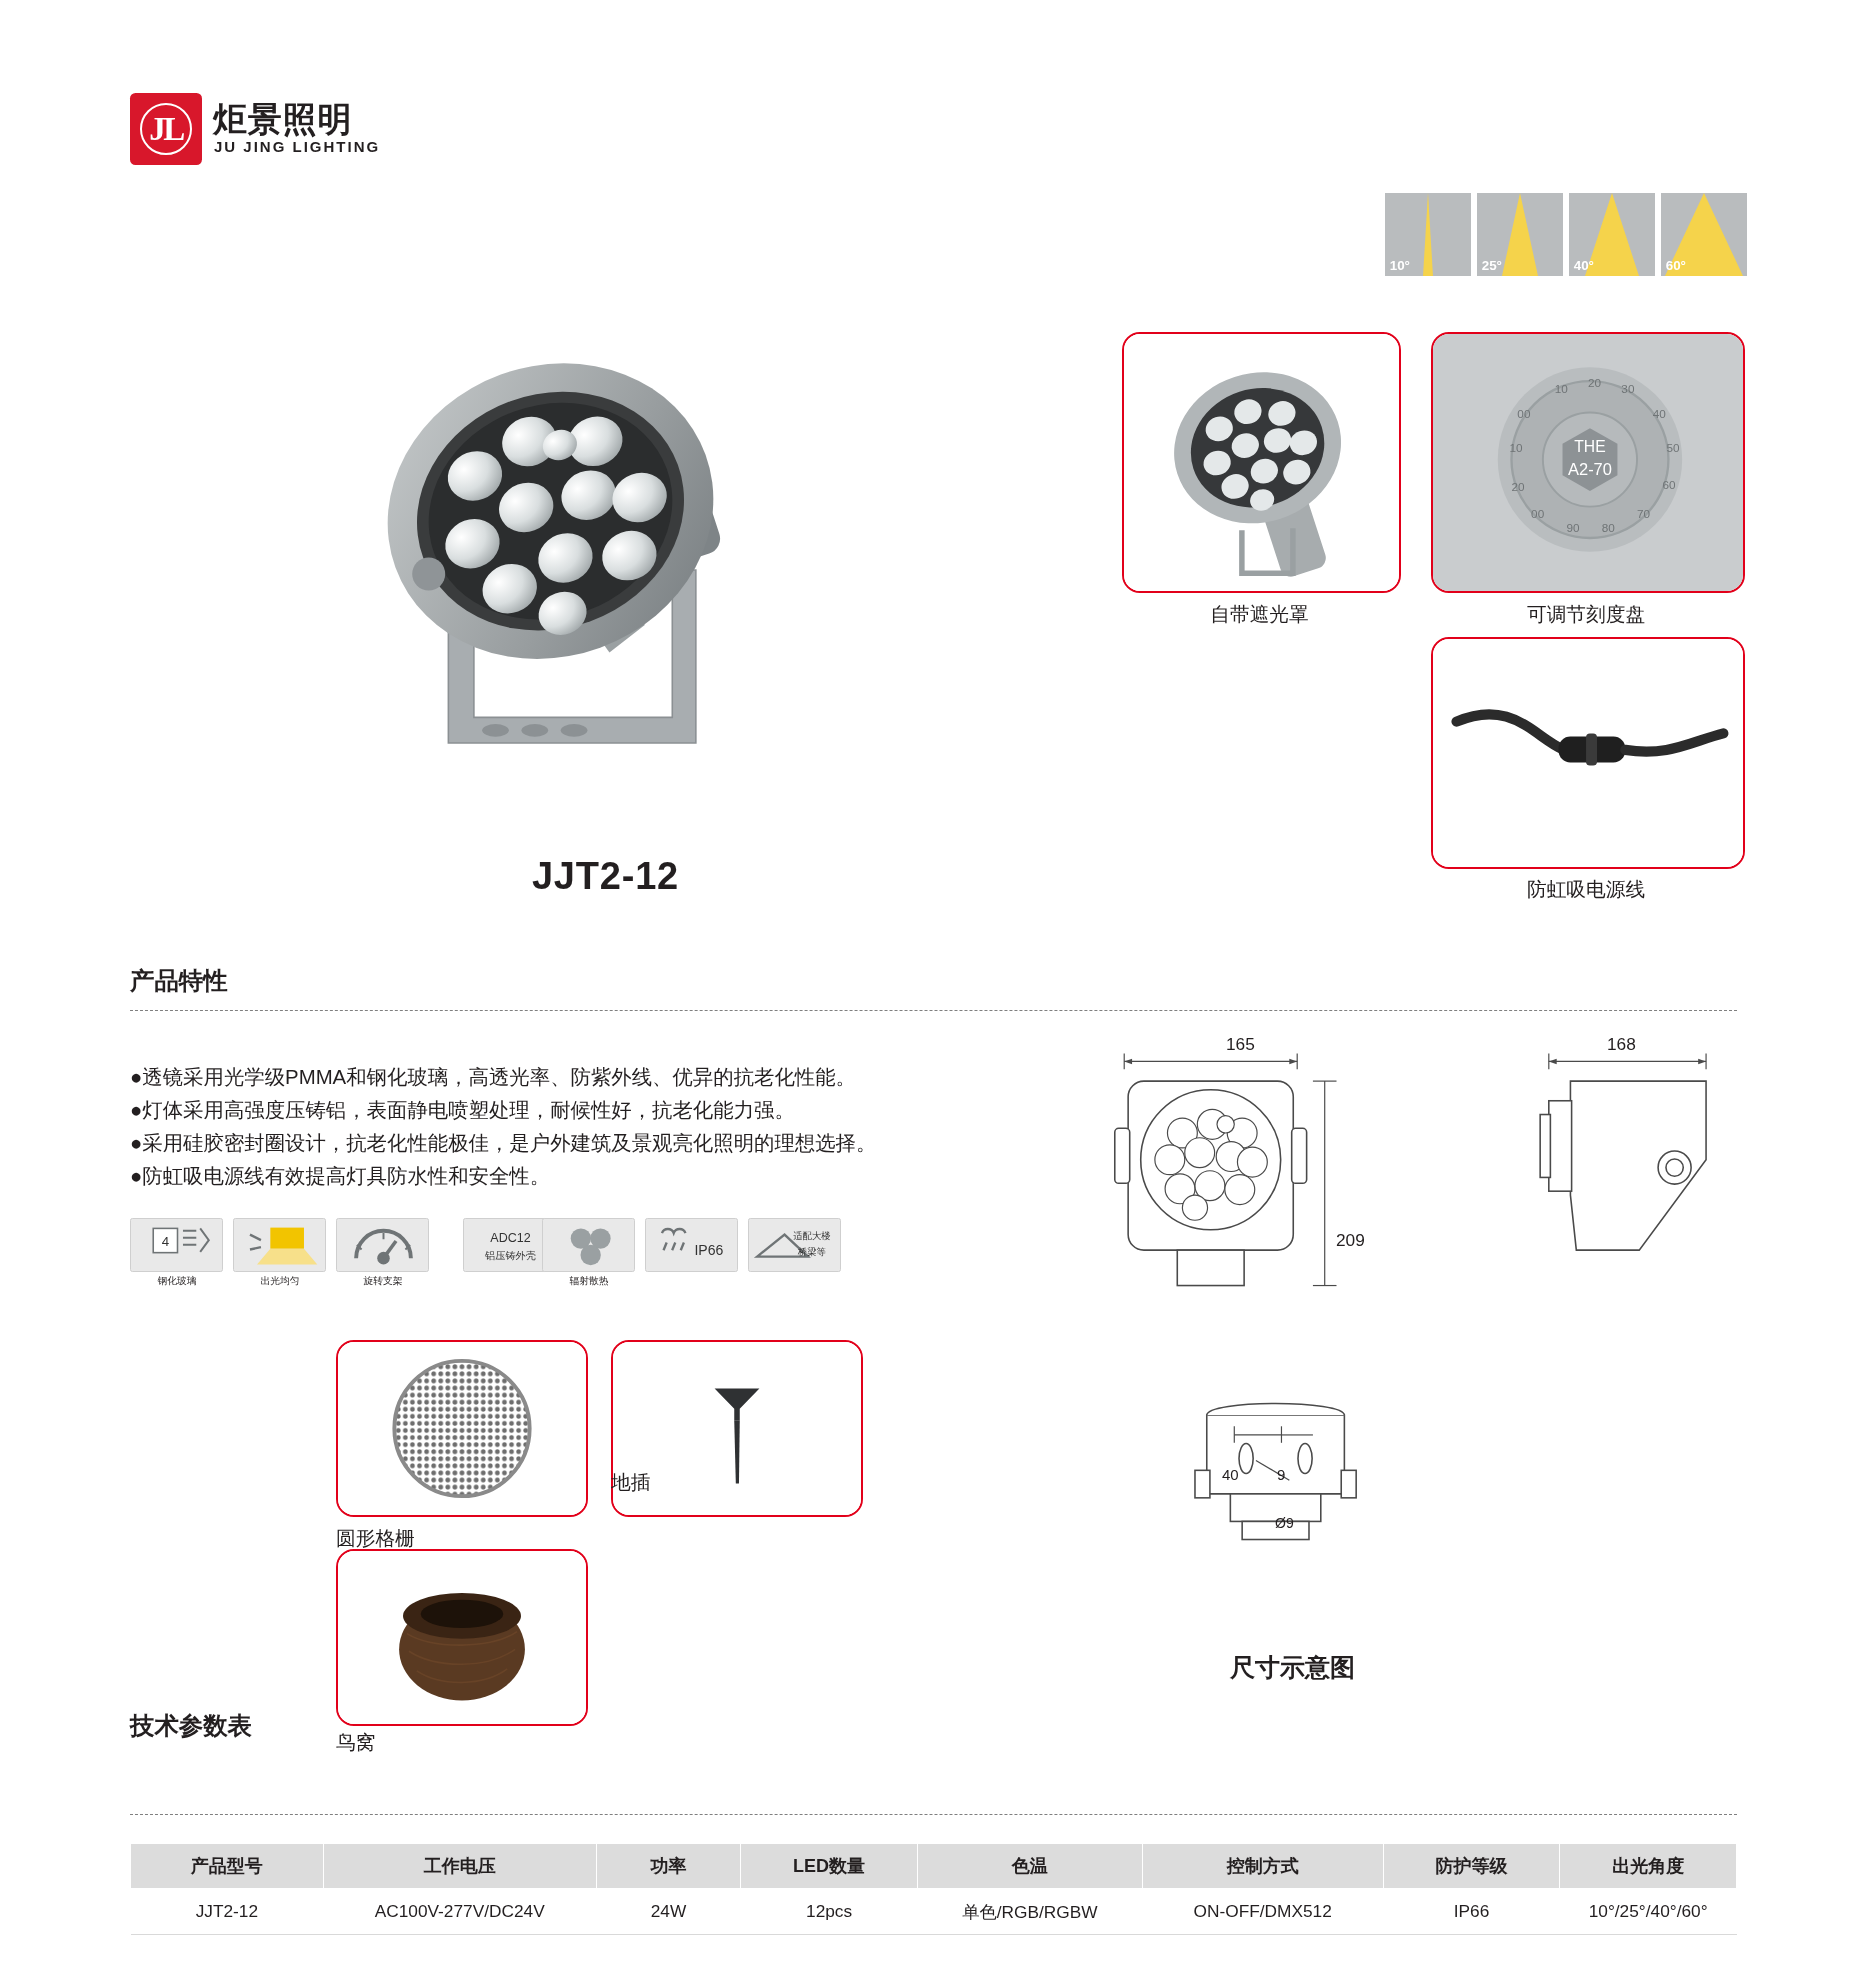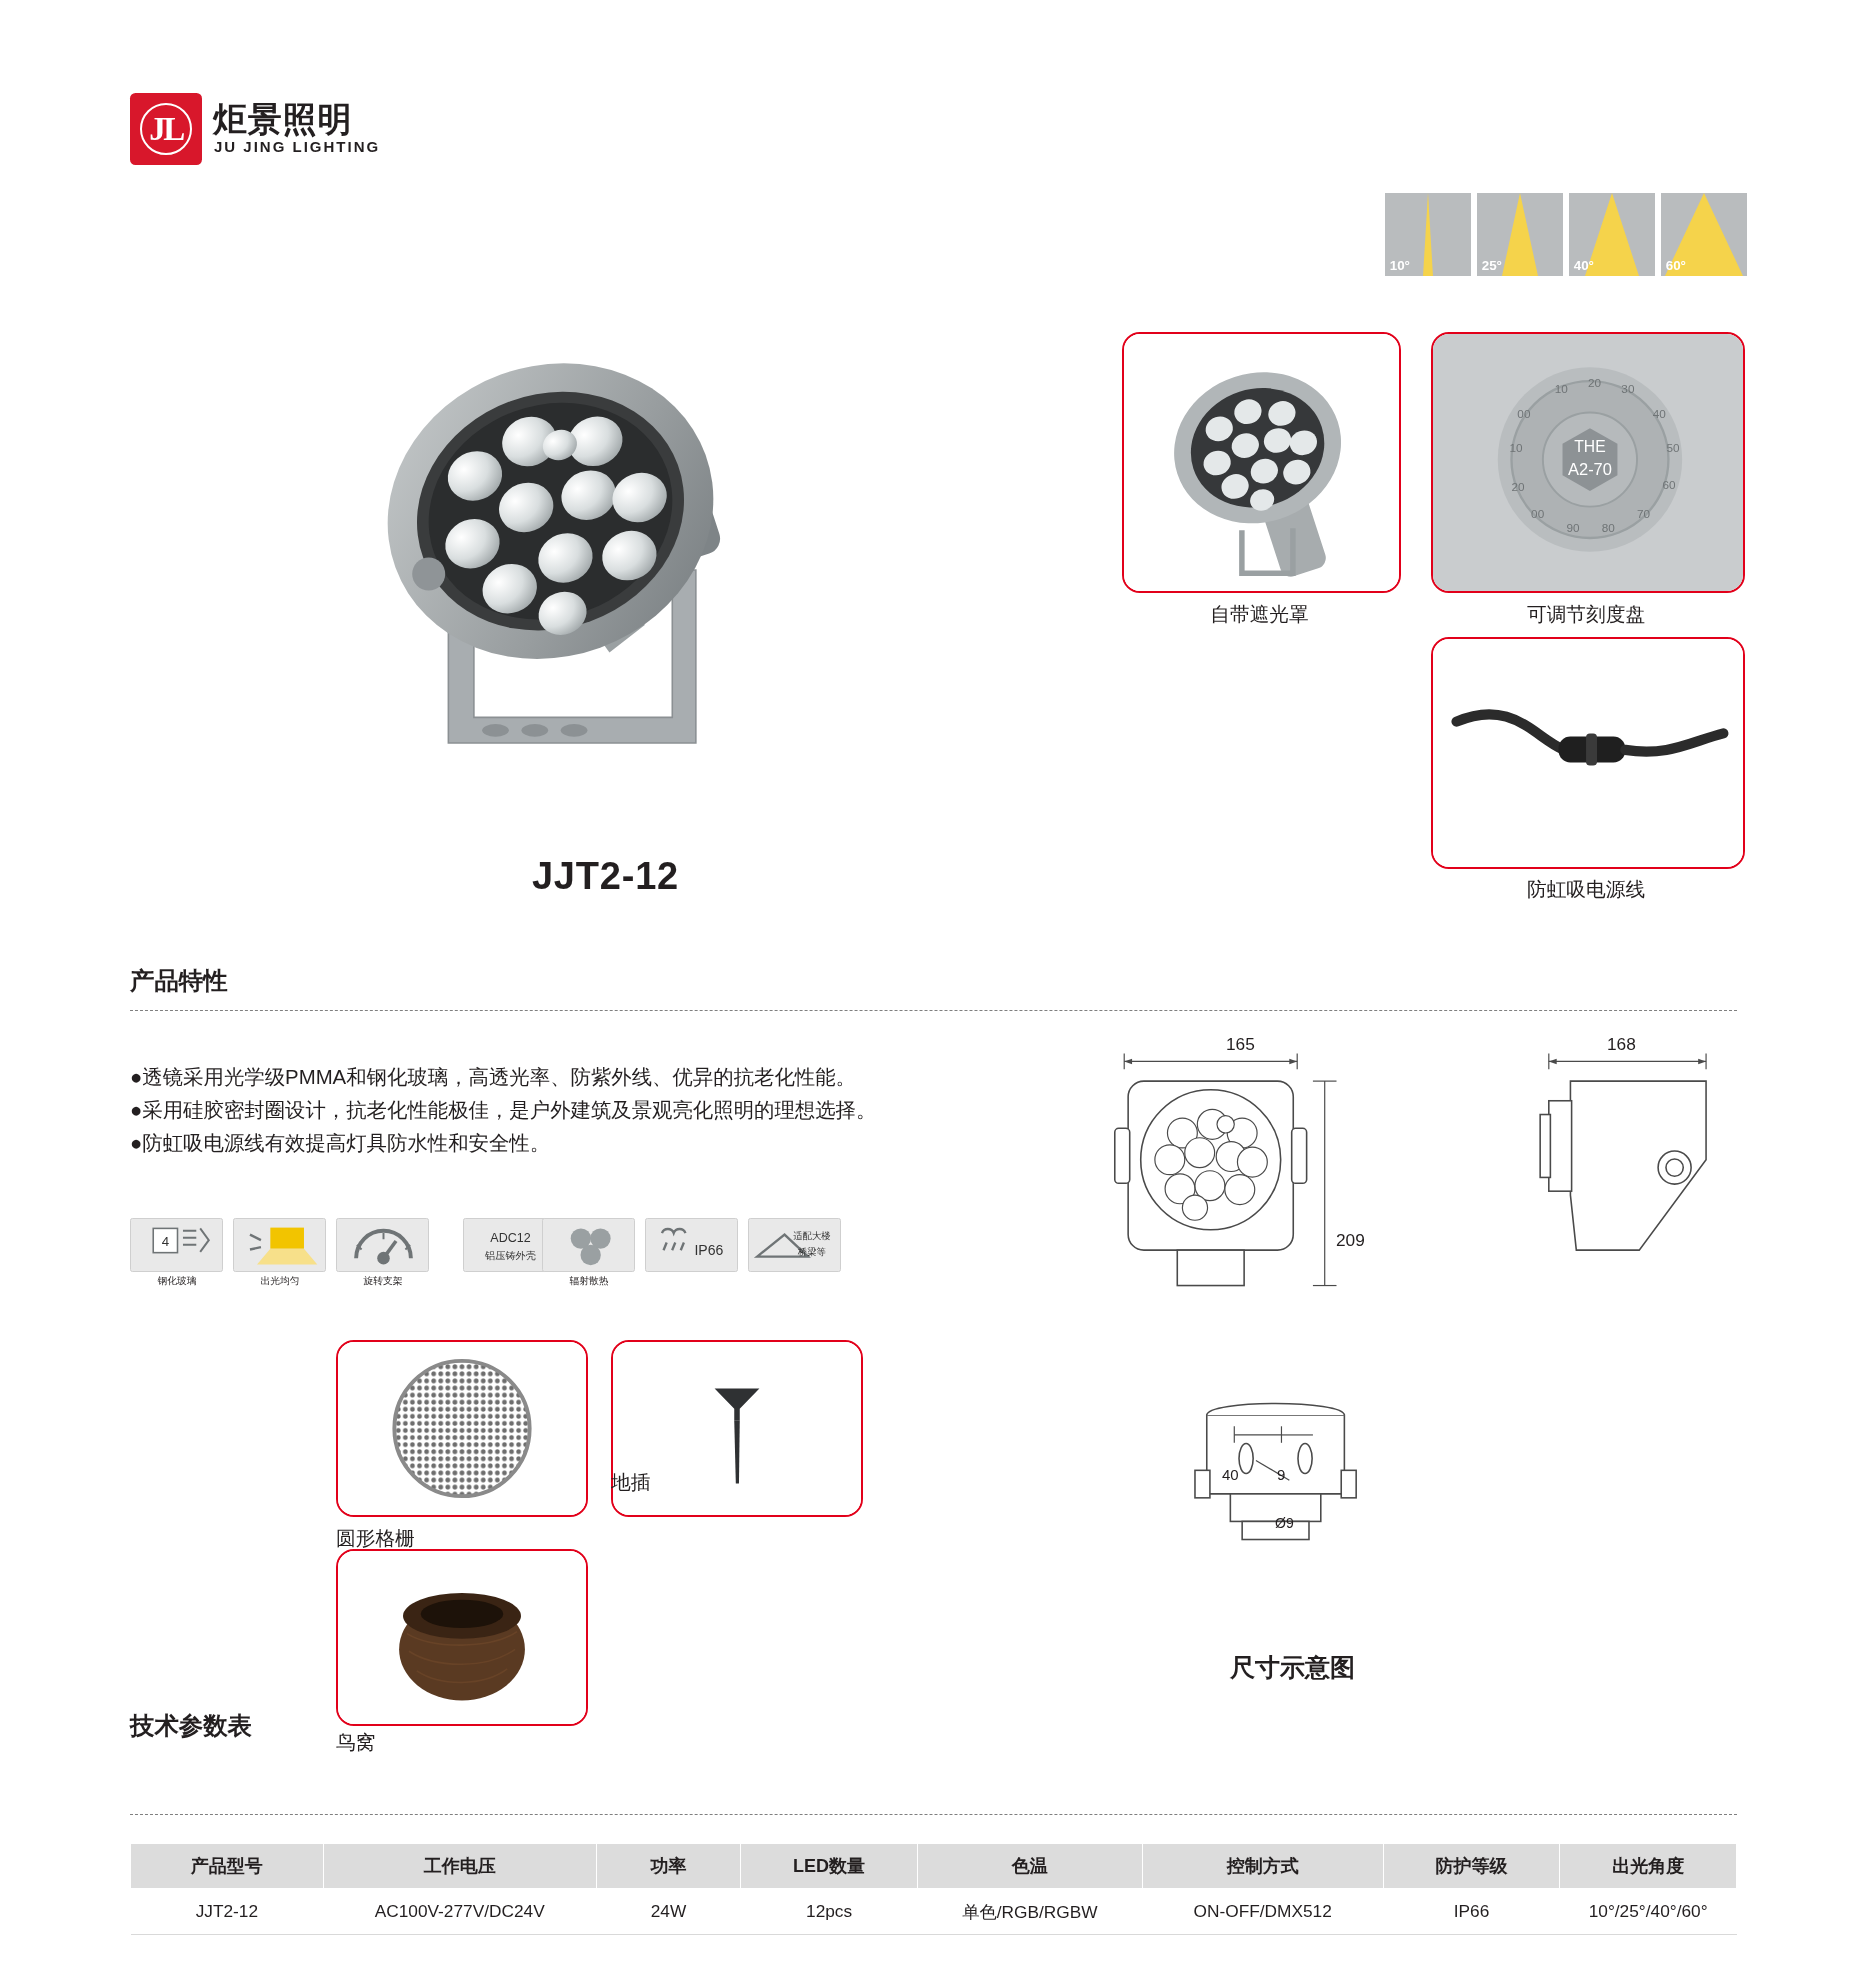--- a/index.html
+++ b/index.html
@@ -275,20 +275,21 @@
       <path d="M490 282 C600 300 660 260 740 240" stroke="#2b2b2b" stroke-width="26" fill="none" stroke-linecap="round"></path>
     </svg>
   </div>
   <div class="photo-cap" style="left:1431px; top:876px; width:310px;">防虹吸电源线</div>
 
   <div class="sec-title" style="left:130px; top:965px;">产品特性</div>
   <div class="dash-rule" style="left:130px; top:1010px; width:1607px;"></div>
 
   <div class="abs bullets">
     <div>●透镜采用光学级PMMA和钢化玻璃，高透光率、防紫外线、优异的抗老化性能。</div>
+    <div>●灯体采用高强度压铸铝，表面静电喷塑处理，耐候性好，抗老化能力强。</div>
     <div>●采用硅胶密封圈设计，抗老化性能极佳，是户外建筑及景观亮化照明的理想选择。</div>
     <div>●防虹吸电源线有效提高灯具防水性和安全性。</div>
   </div>
 
   <div class="abs icon-row">
     <div class="icon-item" style="left:0px;">
       <div class="badge">
         <svg viewBox="0 0 236 138" width="93" height="54">
           <rect x="56" y="24" width="62" height="62" fill="#ffffff" stroke="#6f7476" stroke-width="4"></rect>
           <text x="87" y="70" font-size="34" text-anchor="middle" fill="#333" font-family="Liberation Sans, sans-serif">4</text>

